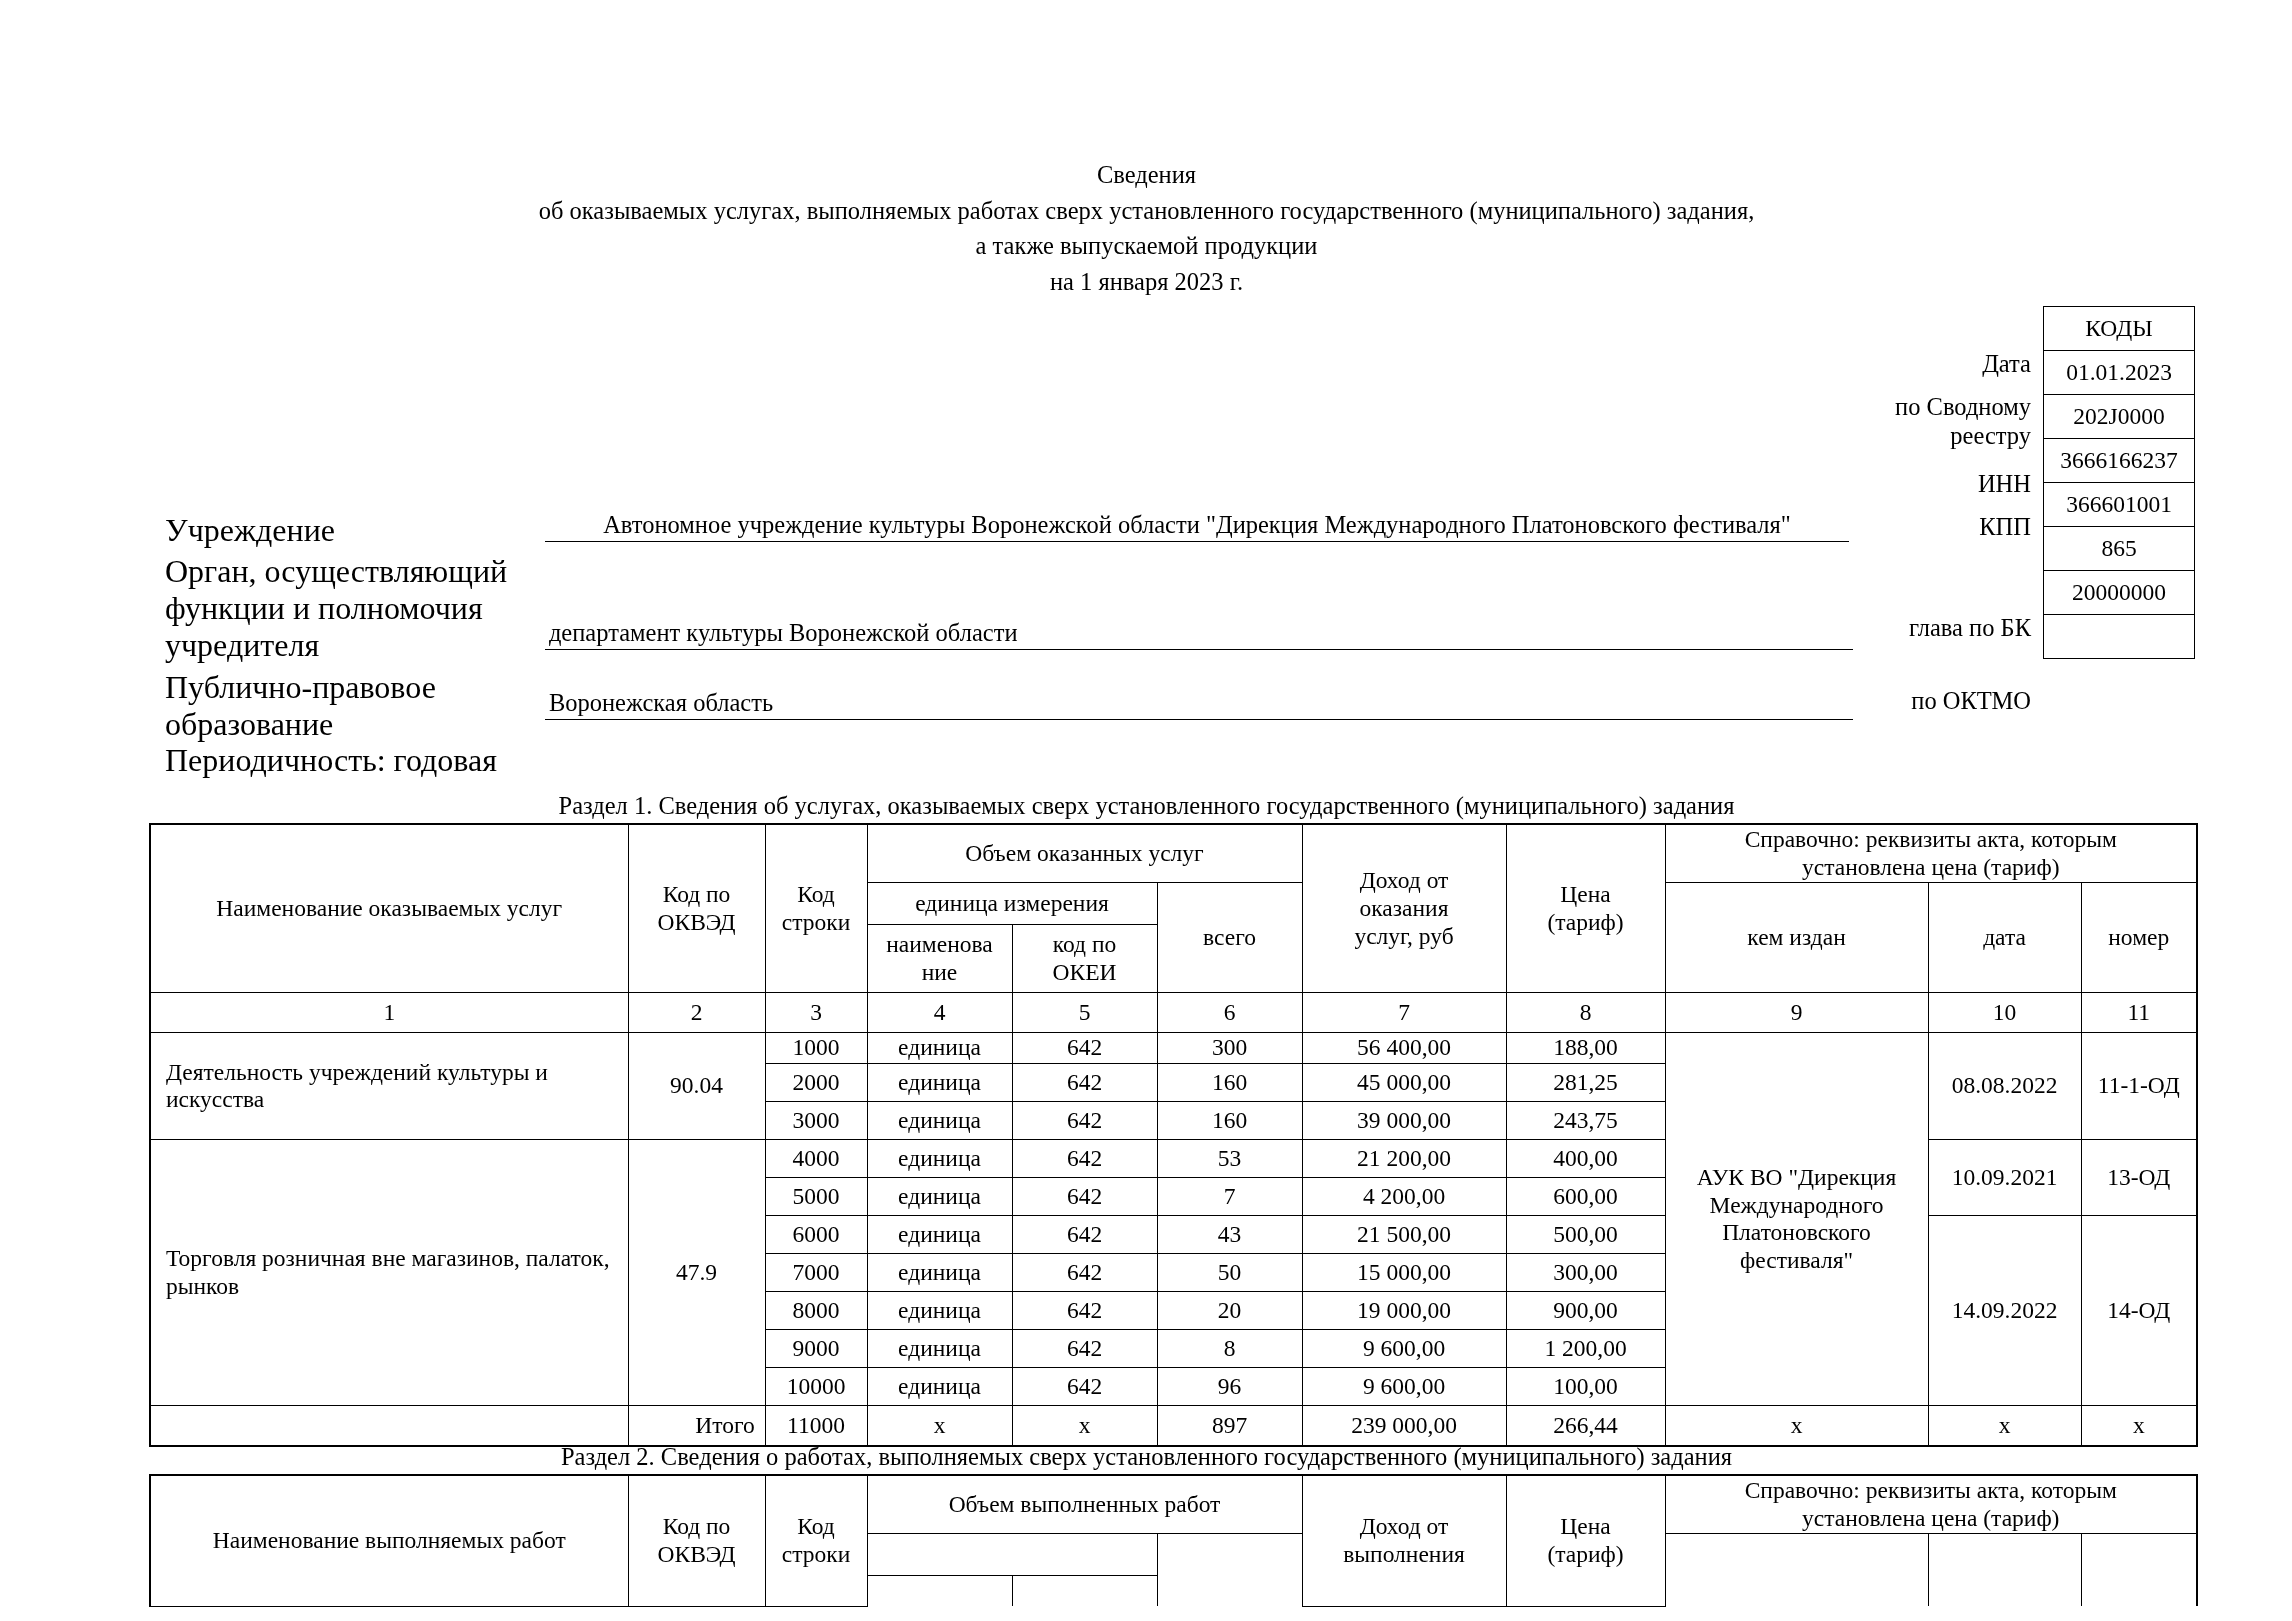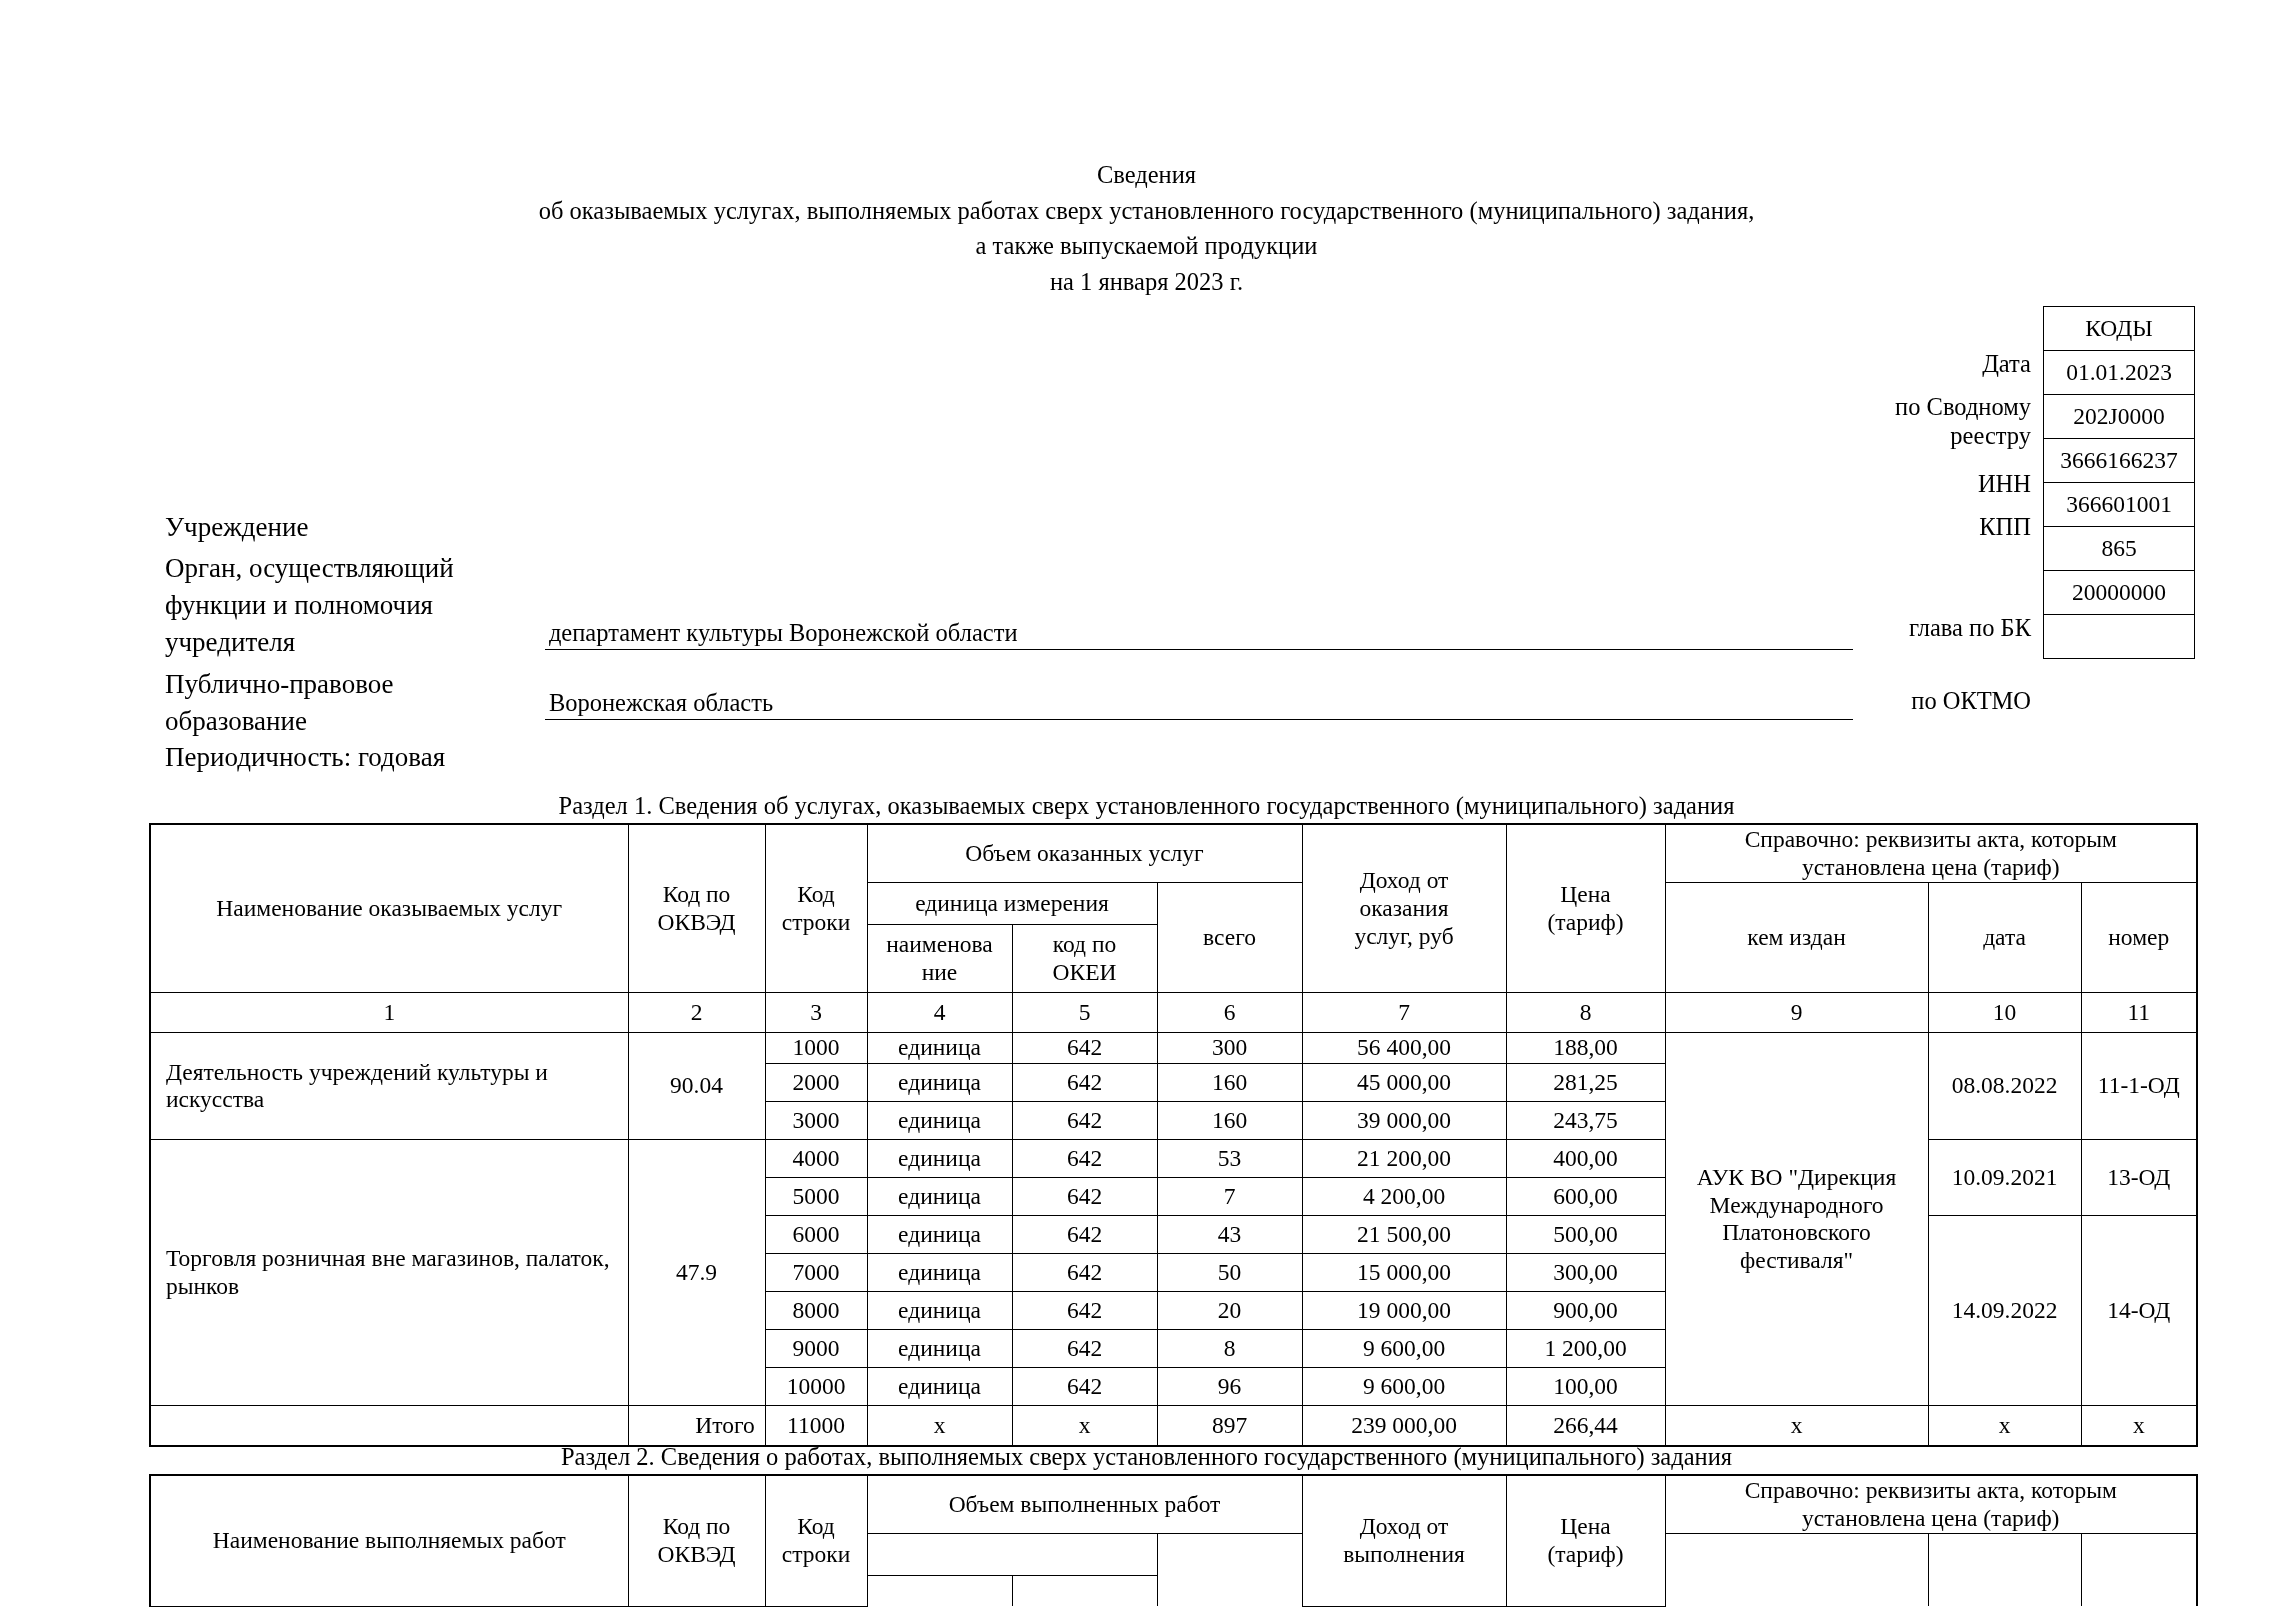--- a/index.html
+++ b/index.html
@@ -68,21 +68,21 @@
     position: absolute;
     text-align: right;
     font-size: 24.5px;
     line-height: 1.2;
     white-space: nowrap;
   }
 
   
   .field-label {
     position: absolute;
-    font-size: 27px;
+    font-size: 32px;
     line-height: 1.28;
     white-space: nowrap;
   }
   .field-value {
     position: absolute;
     font-size: 24.5px;
     border-bottom: 1.6px solid #000;
     height: 33px;
     line-height: 33px;
     white-space: nowrap;
@@ -178,20 +178,21 @@
           <td class="h-tall">20000000</td>
         </tr>
         <tr>
           <td class="h-blank"></td>
         </tr>
       </tbody>
     </table>
   </div>
 
   <div class="field-label" style="top:510px; left:165px;">Учреждение</div>
+  <div class="field-value centered" style="top:508px; left:545px; width:1304px;">Автономное учреждение культуры Воронежской области "Дирекция Международного Платоновского фестиваля"</div>
 
   <div class="field-label" style="top:551px; left:165px;">Орган, осуществляющий</div>
   <div class="field-label" style="top:588px; left:165px;">функции и полномочия</div>
   <div class="field-label" style="top:625px; left:165px;">учредителя</div>
   <div class="field-value lead" style="top:616px; left:545px; width:1304px;">департамент культуры Воронежской области</div>
 
   <div class="field-label" style="top:667px; left:165px;">Публично-правовое</div>
   <div class="field-label" style="top:704px; left:165px;">образование</div>
   <div class="field-value lead" style="top:686px; left:545px; width:1304px;">Воронежская область</div>
 

